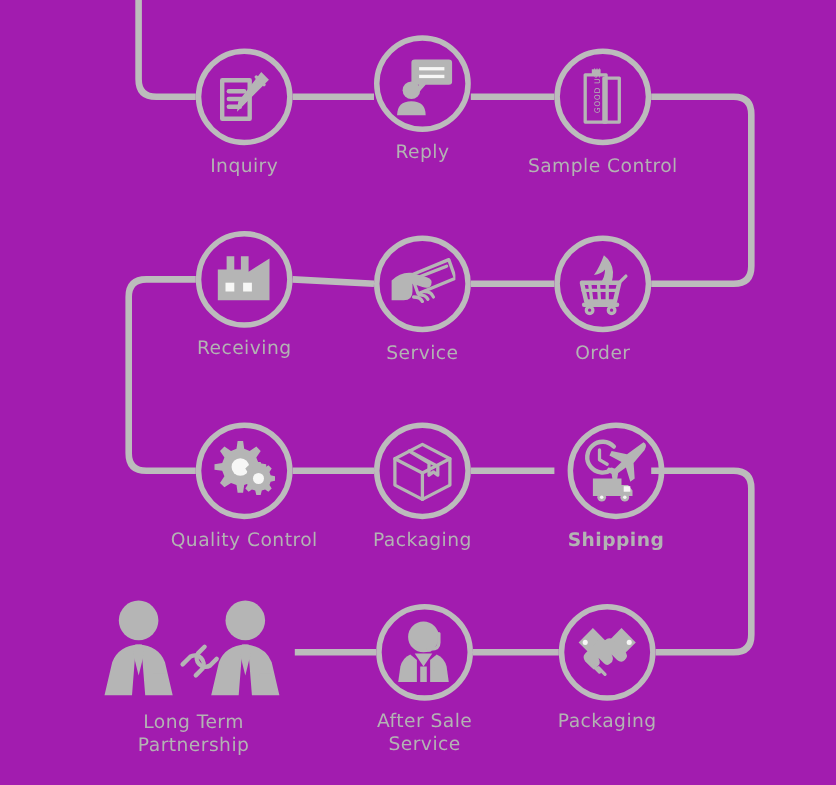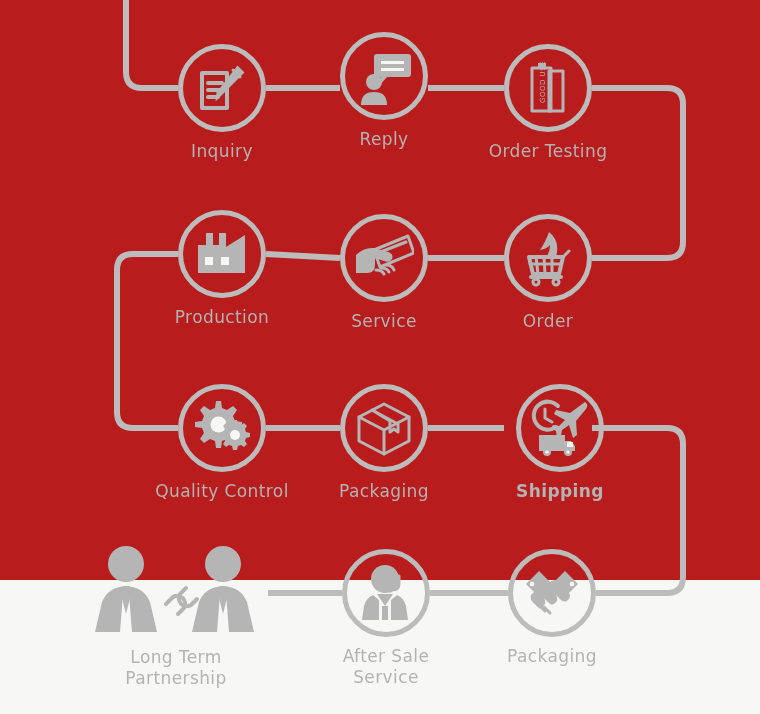--- a/index.html
+++ b/index.html
@@ -9,22 +9,22 @@
   body {
     width: 760px;
     height: 714px;
     background: #f7f7f6;
     font-family: "DejaVu Sans", sans-serif;
     overflow: hidden;
   }
   #flow-root {
     position: relative;
     width: 760px;
-    height: 580px;
-    background: #b91c1c;
+    height: 714px;
+    background: #a21caf;
   }
   #connectors {
     position: absolute;
     left: 0;
     top: 0;
     width: 760px;
     height: 714px;
   }
   .node {
     position: absolute;
@@ -133,32 +133,32 @@
 
   <div class="node" style="left:548px; top:44px;">
     <div class="node-circle">
       <svg width="58" height="58" viewBox="0 0 58 58">
         <rect class="icon-stroke-thin" x="30" y="12" width="14" height="40"></rect>
         <rect class="icon-stroke-thin" x="13" y="9" width="19" height="43"></rect>
         <rect class="icon-fill" x="19" y="4" width="8" height="6"></rect>
         <text class="icon-text" transform="translate(26,44) rotate(-90)" text-anchor="start">GOOD USE</text>
       </svg>
     </div>
-    <div class="node-label">Order Testing</div>
+    <div class="node-label">Sample Control</div>
   </div>
 
   <div class="node" style="left:222px; top:210px;">
     <div class="node-circle">
       <svg width="58" height="58" viewBox="0 0 58 58">
         <path class="icon-fill" d="M5,20 L13,20 L13,8 L20,8 L20,20 L26,20 L26,8 L33,8 L33,22 L52,10 L52,48 L5,48 Z"></path>
         <rect x="12" y="32" width="8" height="8" fill="#f7f7f6"></rect>
         <rect x="28" y="32" width="8" height="8" fill="#f7f7f6"></rect>
       </svg>
     </div>
-    <div class="node-label">Production</div>
+    <div class="node-label">Receiving</div>
   </div>
 
   <div class="node" style="left:384px; top:214px;">
     <div class="node-circle">
       <svg width="60" height="58" viewBox="0 0 60 58">
         <path class="icon-stroke-thin" d="M20,21 L54,7 L60,24 L26,38 Z"></path>
         <line class="icon-stroke-thin" x1="24" y1="24" x2="52" y2="13"></line>
         <path class="icon-fill" d="M2,26 Q10,18 20,19 L34,23 Q40,25 38,30 Q36,34 30,32 L21,29 L21,36 Q21,44 13,44 L2,44 Z"></path>
         <path class="icon-stroke-thin" d="M22,41 Q28,41 30,45"></path>
         <path class="icon-stroke-thin" d="M27,39 Q33,39 35,43"></path>

